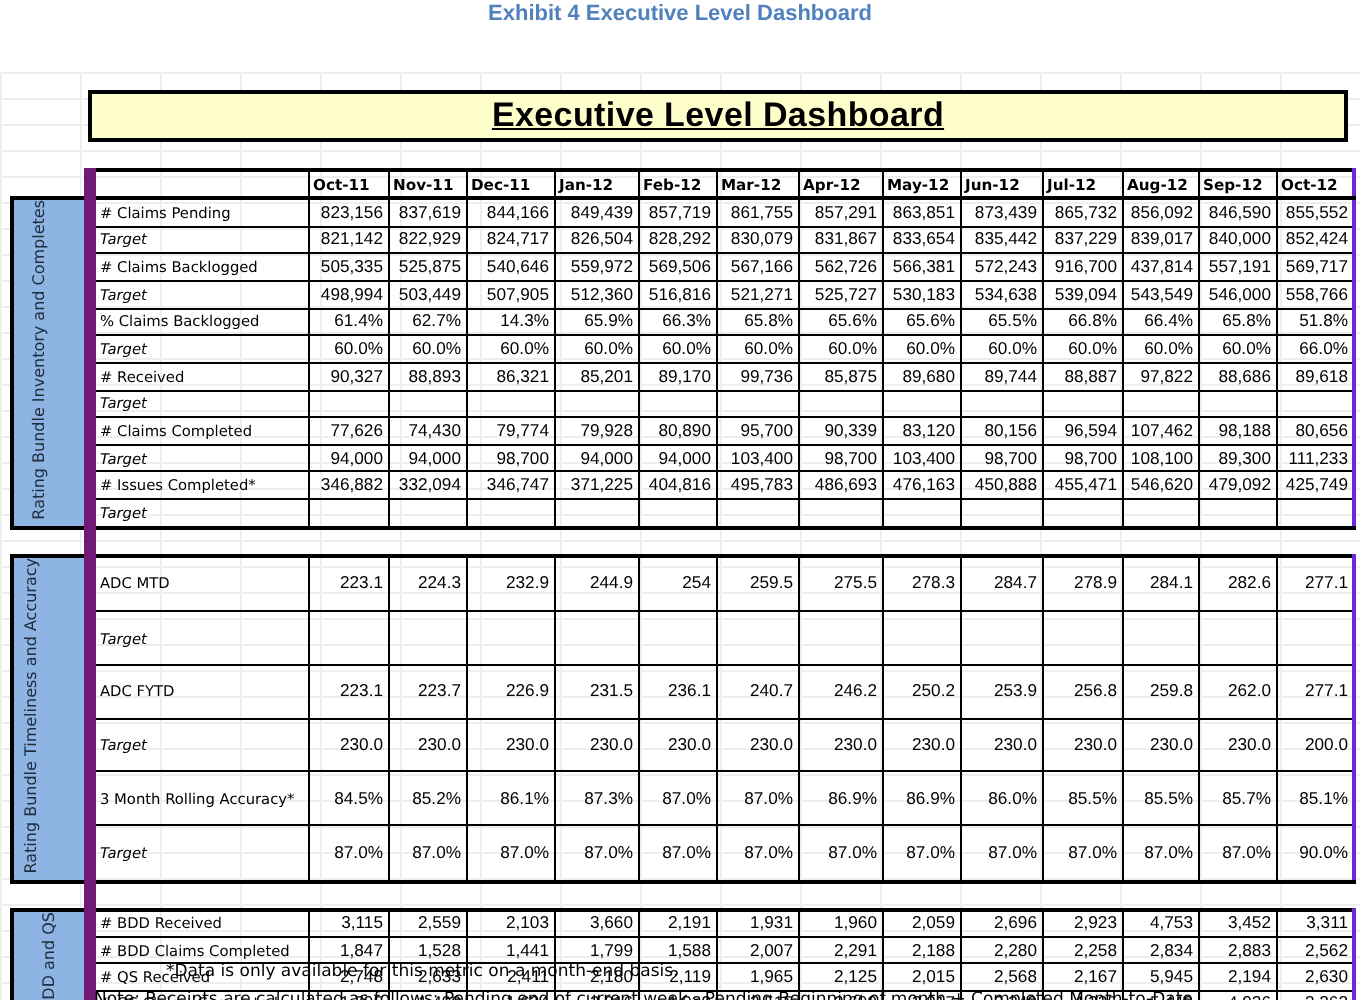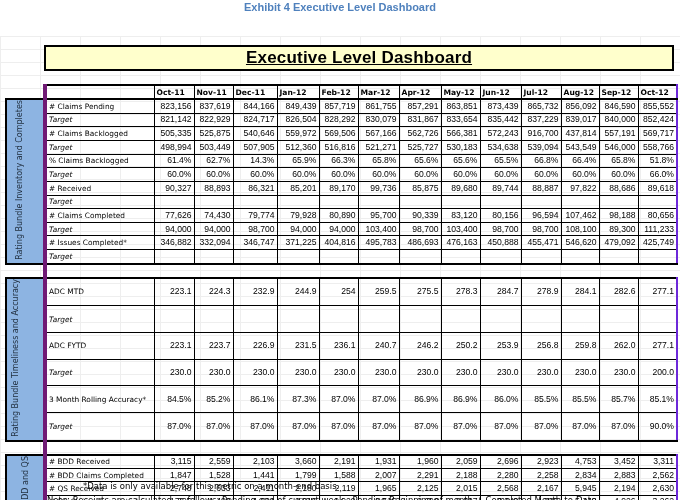--- a/index.html
+++ b/index.html
@@ -25,21 +25,21 @@
   table.dash td.lbl { text-align: left; font-family: "DejaVu Sans", sans-serif; font-size: 7.4px; padding-left: 2px; }
   table.dash td.lbl.tgt { font-style: italic; }
   table.dash td.hdr { font-weight: bold; font-family: "DejaVu Sans", sans-serif; font-size: 7.6px; text-align: left; }
   table.dash td.cat { background: #8db4e2; border: 2px solid #000; text-align: center; padding: 0; }
   table.dash td.blank { border-top: none; border-bottom: none; }
   .vert { writing-mode: vertical-rl; transform: rotate(180deg); font-size: 8px; line-height: 9px;
          display: inline-block; text-align: center; color: #1f2d3d; font-family: "DejaVu Sans", sans-serif; }
   table.dash tr.sec-top td { border-top: 2px solid #000; }
   table.dash tr.sec-bot td { border-bottom: 2px solid #000; }
   table.dash td.last { border-right: 2px solid #6d28d9; }
-  table.dash td.lblcol { border-left: 4px solid #701a75; }
+  table.dash td.lblcol { border-left: 6px solid #701a75; }
   .footnote { position: absolute; left: 47px; top: 481px; font-size: 8.5px; color: #000;
          font-family: "DejaVu Sans", sans-serif; padding-left: 36px; }
   .note { position: absolute; left: 47px; top: 495px; font-size: 8.5px; color: #000;
          font-family: "DejaVu Sans", sans-serif; white-space: nowrap; }
 </style>
 </head>
 <body>
 
 <div class="exhibit-title">Exhibit 4 Executive Level Dashboard</div>
 <div class="grid-bg"></div>

